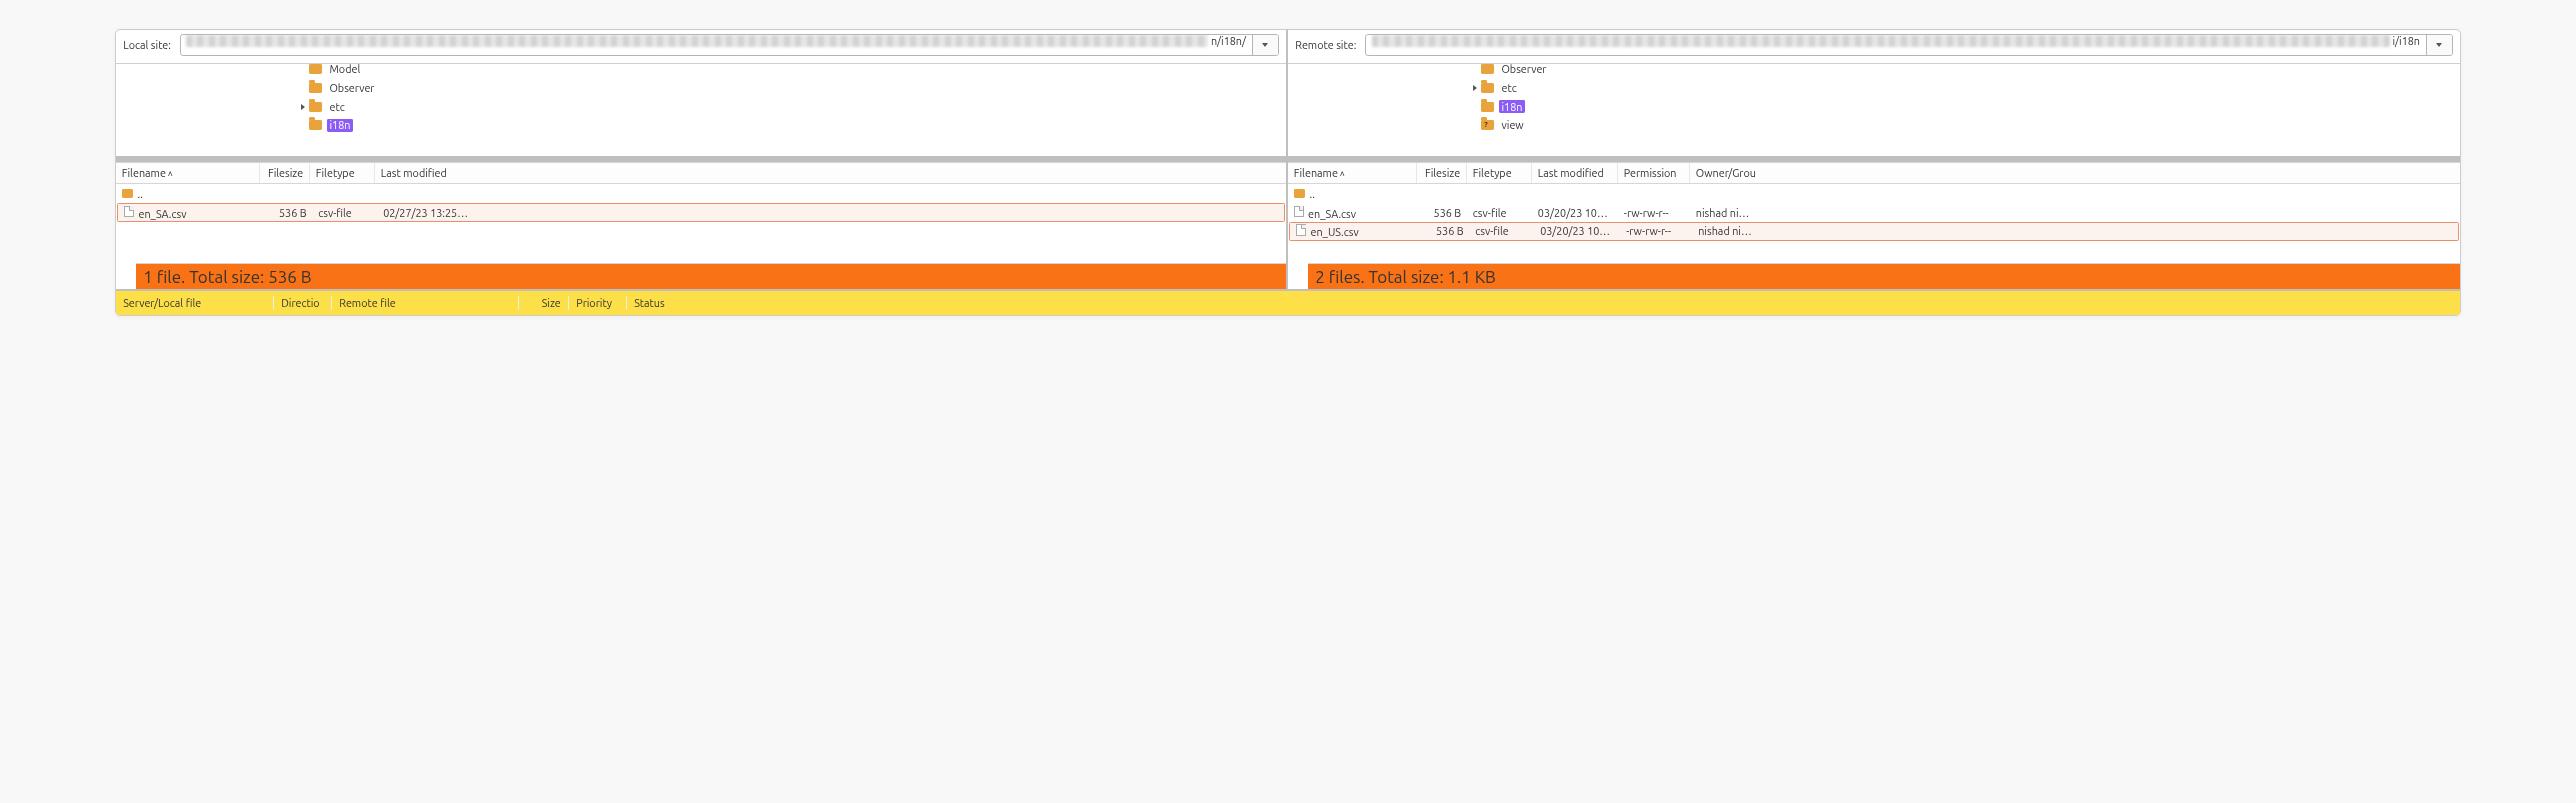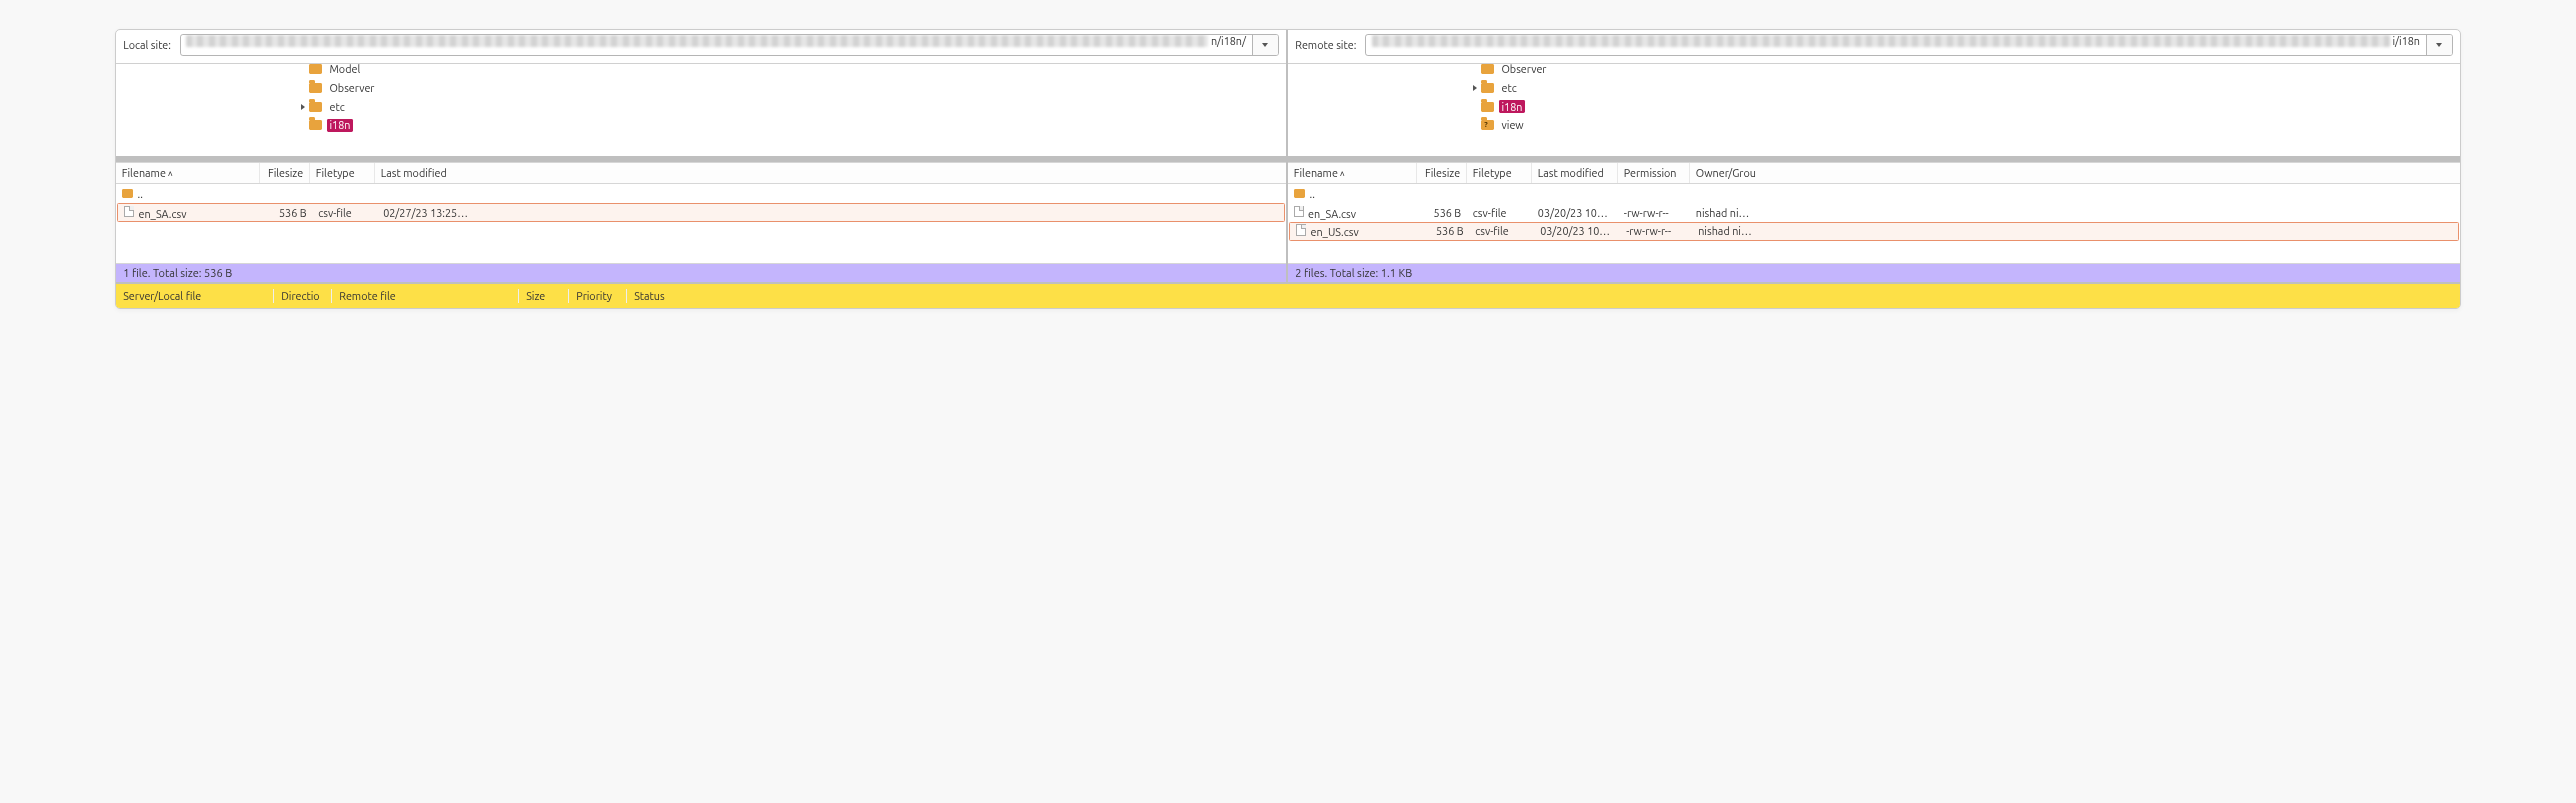--- a/index.html
+++ b/index.html
@@ -137,21 +137,21 @@
     left:2.9px; top:-0.7px;
     font-size:8px;
     font-weight:bold;
     color:#5a3a00;
   }
   .tree-label {
     font-size: 10.8px;
     padding: 0.7px 2.9px;
   }
   .sel {
-    background:#be185d;
+    background:#8b5cf6;
     color:#fff;
     border-radius:1.4px;
   }
 
   
   .hbar {
     height: 5.8px;
     background: #bfbfbf;
   }
 
@@ -218,41 +218,42 @@
     display:inline-block;
     width:11.5px;height:8.6px;
     background:#e8a33d;
     border-radius:1.4px;
     margin-right:4.3px;
   }
 
   .status-line {
     border-top:0.7px solid #d6d6d6;
     padding:2.9px 7.2px;
-    font-size:11px;
-    background:#c4b5fd;
+    font-size:17px;
+    background:#f97316;
+    margin-left:20px;
   }
 
   
   .queue-header {
     display:flex;
     border-top:2.2px solid #bfbfbf;
     background:#fde047;
     padding: 4.3px 0;
   }
   .queue-header .qcol {
     padding: 1.4px 7.2px;
     font-size:10.8px;
     border-right:0.7px solid #eee;
   }
   .qcol:last-child{border-right:none;}
   .q-file{width:158px;}
   .q-dir{width:58px;}
   .q-remote{width:187px;}
-  .q-size{width:50px; }
+  .q-size{width:50px; text-align:right;}
   .q-prio{width:58px;}
   .q-stat{flex:1;}
 </style>
 </head>
 <body>
 
 <div class="outer">
   <div class="card">
     <div class="split">
 

